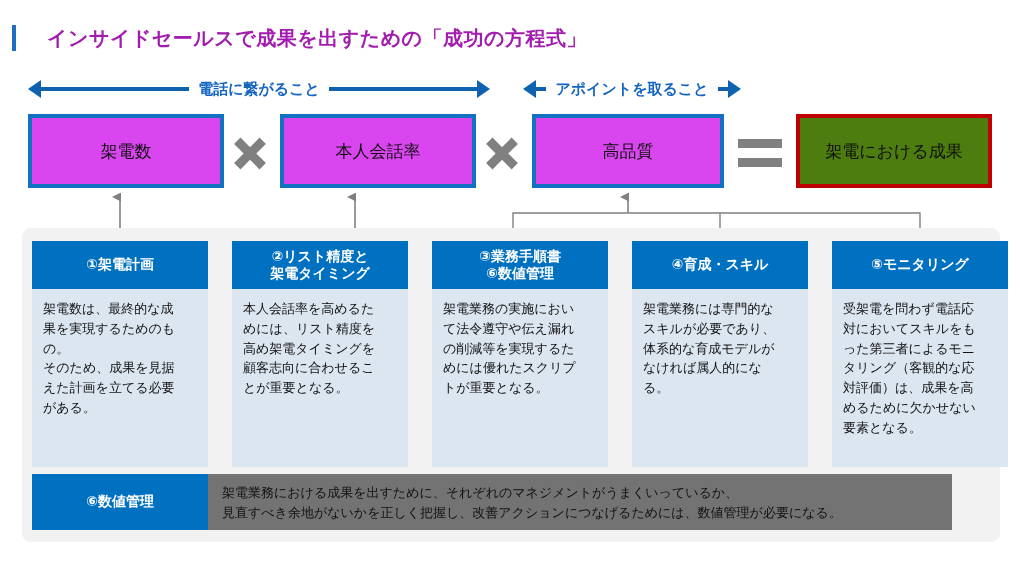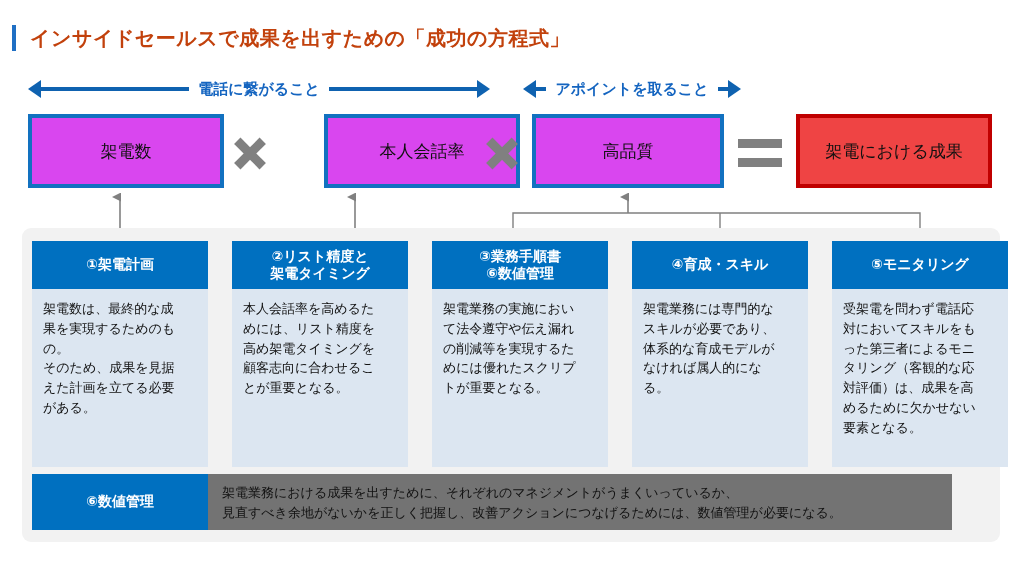--- a/index.html
+++ b/index.html
@@ -25,24 +25,24 @@
     align-items: center;
   }
   #title-accent {
     width: 4px;
     height: 26px;
     background: #1F6FC4;
     margin-left: 12px;
     flex: none;
   }
   #title-text {
-    margin-left: 14px;
+    margin-left: 31px;
     font-size: 20px;
     font-weight: bold;
-    color: #c2410c;
+    color: #a21caf;
     letter-spacing: 0.5px;
     white-space: nowrap;
   }
 
   
   .span-arrow {
     position: absolute;
     height: 30px;
     display: flex;
     align-items: center;
@@ -82,26 +82,26 @@
     box-sizing: border-box;
     display: flex;
     align-items: center;
     justify-content: center;
     font-size: 17px;
     background: #d946ef;
     border: 4px solid #1271C0;
     color: #111111;
   }
   #box-calls   { left: 28px;  width: 196px; }
-  #box-talk    { left: 280px; width: 196px; margin-left: 44px; }
+  #box-talk    { left: 280px; width: 196px; }
   #box-quality { left: 532px; width: 192px; }
   #box-result {
     left: 796px; width: 196px;
     border-color: #C00000;
-    background: #ef4444;
+    background: #4d7c0f;
   }
 
   .op {
     position: absolute;
     top: 133px;
     width: 40px; height: 40px;
     color: #808080;
   }
   #op-mult-1 { left: 230px; }
   #op-mult-2 { left: 482px; }

